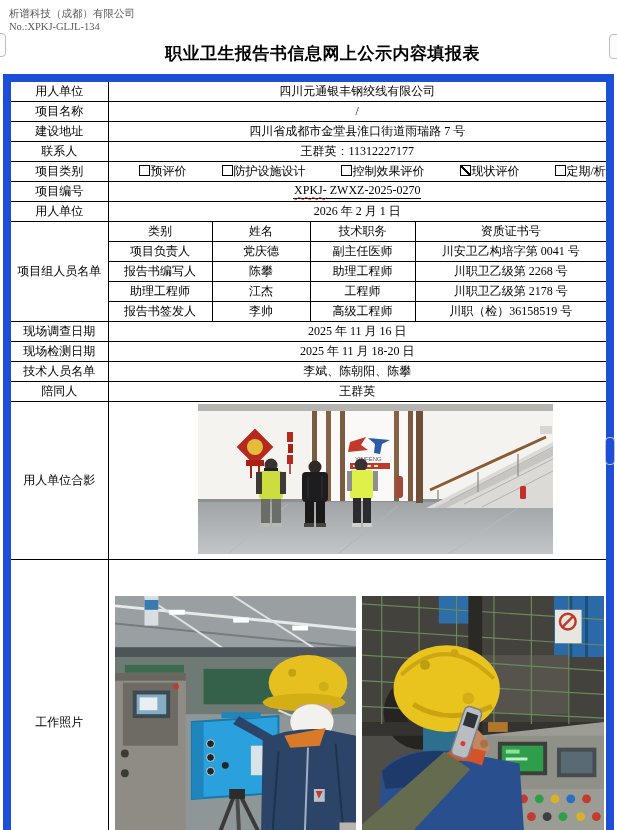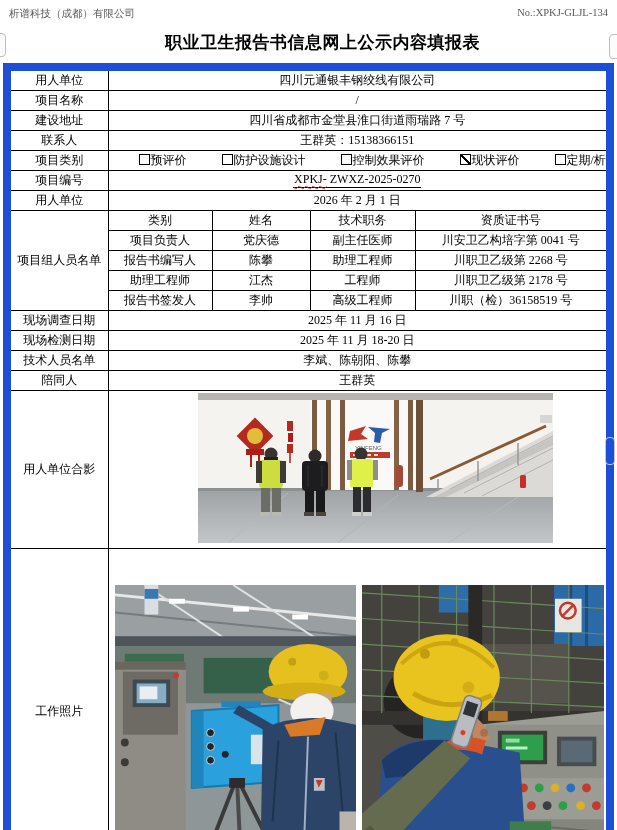--- a/index.html
+++ b/index.html
@@ -1,21 +1,21 @@
 <!DOCTYPE html>
 <html><head>
 <meta charset="utf-8">
 <style>
   html,body{margin:0;padding:0;}
   body{
     width:617px;height:830px;position:relative;background:#ffffff;
     font-family:"Liberation Serif","DejaVu Serif",serif;color:#000;overflow:hidden;
   }
   .header{display:flex;justify-content:space-between;align-items:flex-start;
-    padding:7px 9px 0 9px;font-size:10.5px;color:#595959;}
+    padding:7px 9px 0 9px;font-size:10.5px;color:#595959;flex-direction:column;}
   .doc-title{text-align:center;font-weight:bold;font-size:17px;margin-top:10px;letter-spacing:.5px;margin-left:28px;}
   table.form{border-collapse:collapse;table-layout:fixed;width:603px;margin:9px auto 0 auto;
     border:8px solid #1d4ed8;}
   table.form td{border:1px solid #000;font-size:12px;text-align:center;vertical-align:middle;
     padding:0 2px;line-height:1.1;overflow:hidden;}
   tr.r td{height:19px;}
   td.lbl{font-size:12px;}
   .cat-cell{font-size:11.5px;white-space:nowrap;}
   .opt{margin:0 4px;display:inline-block;padding-left:24px;}
   .cb{display:inline-block;width:9px;height:9px;border:1.2px solid #000;vertical-align:-1px;
@@ -64,21 +64,21 @@
     <td colspan="4">/</td>
   </tr>
 
   <tr class="r">
     <td class="lbl">建设地址</td>
     <td colspan="4">四川省成都市金堂县淮口街道雨瑞路 7 号</td>
   </tr>
 
   <tr class="r">
     <td class="lbl">联系人</td>
-    <td colspan="4">王群英：15138366151</td>
+    <td colspan="4">王群英：11312227177</td>
   </tr>
 
   <tr class="r">
     <td class="lbl">项目类别</td>
     <td colspan="4" class="cat-cell">
       <span class="opt"><span class="cb" data-checked="false"></span><span>预评价</span></span>
       <span class="opt"><span class="cb" data-checked="false"></span><span>防护设施设计</span></span>
       <span class="opt"><span class="cb" data-checked="false"></span><span>控制效果评价</span></span>
       <span class="opt"><span class="cb" data-checked="true"></span><span>现状评价</span></span>
       <span class="opt"><span class="cb" data-checked="false"></span><span>定期/析谱科技</span></span>

